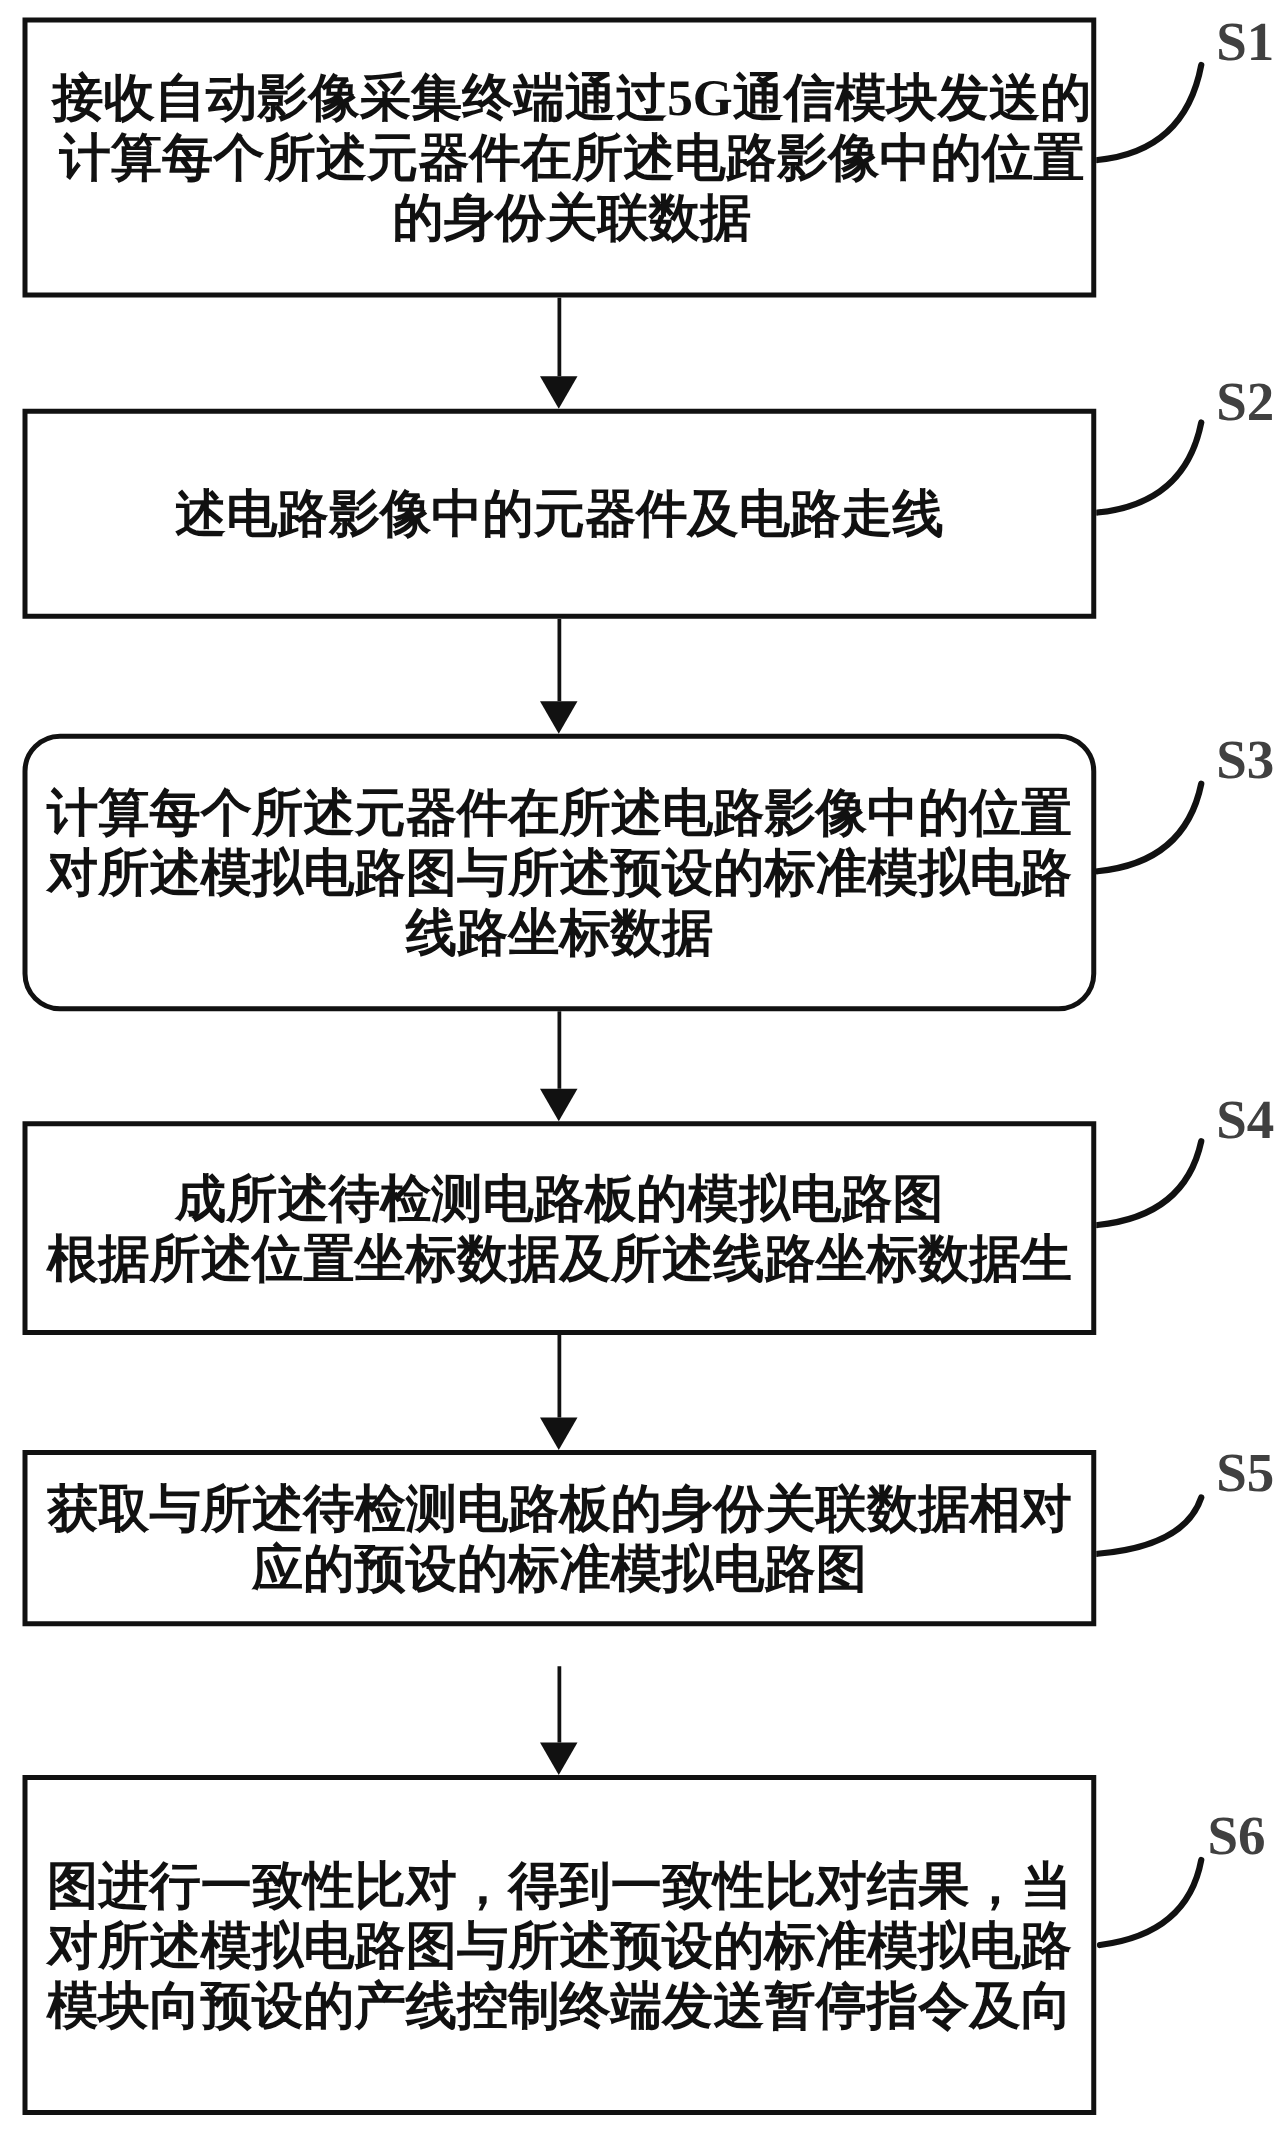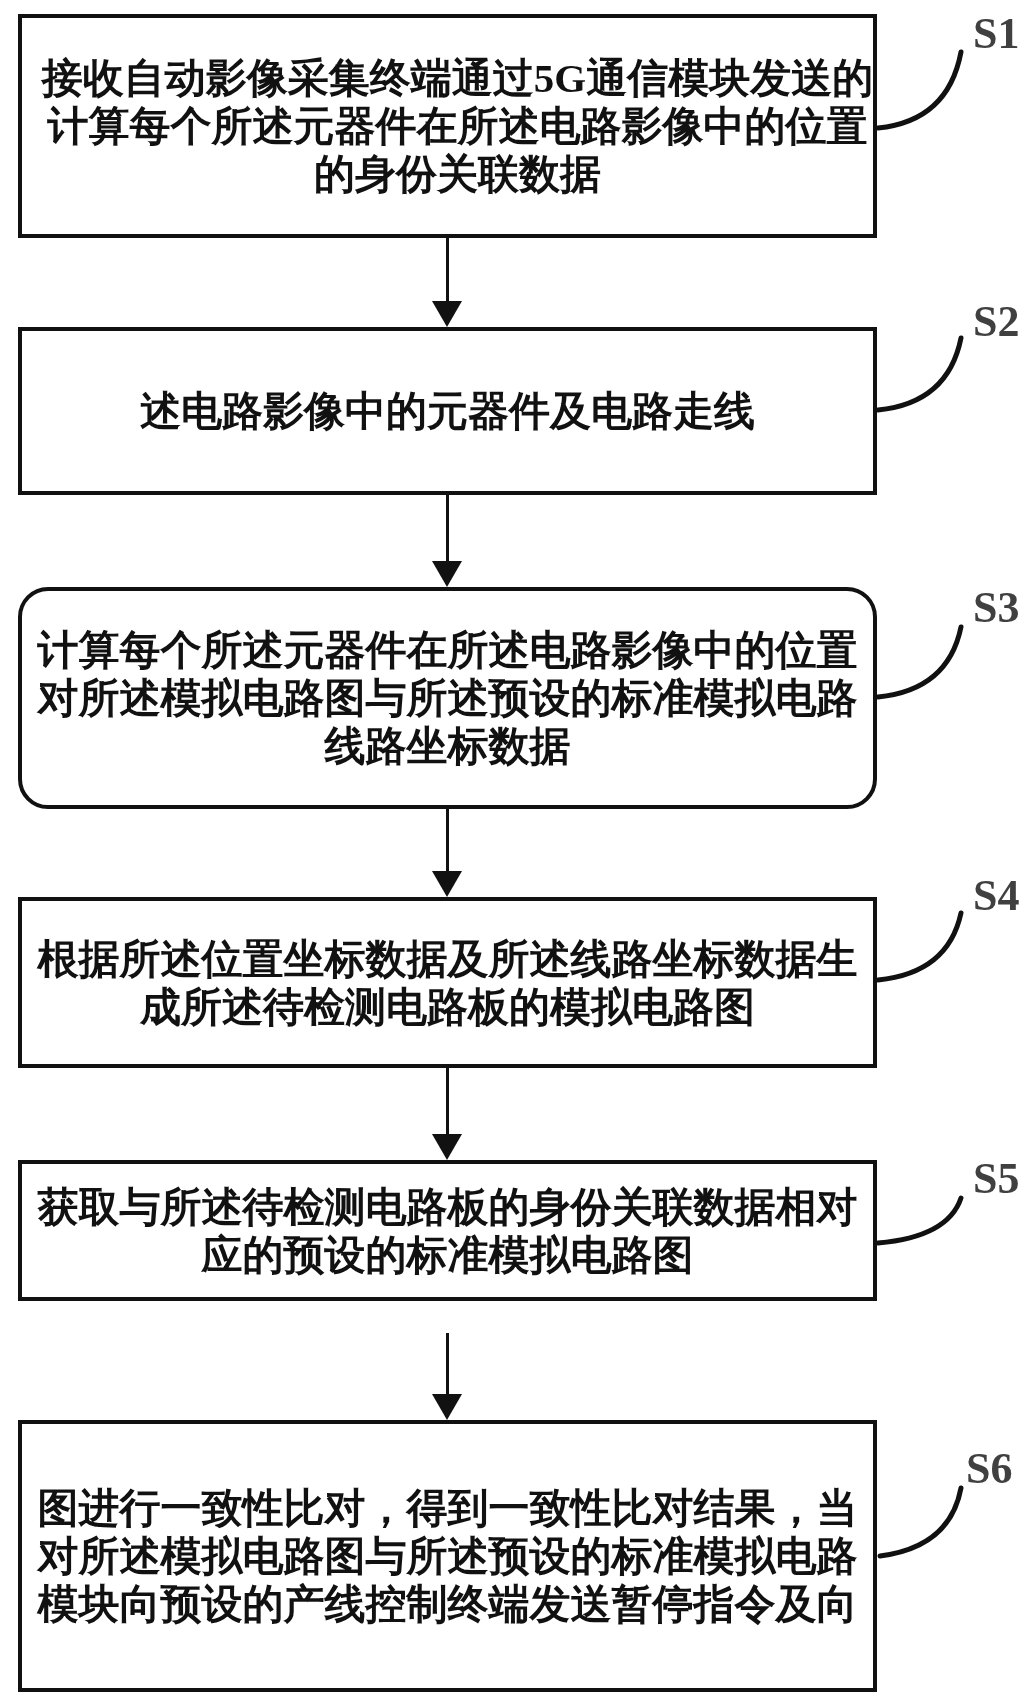--- a/index.html
+++ b/index.html
@@ -113,22 +113,22 @@
     <div class="step-line">对所述模拟电路图与所述预设的标准模拟电路</div>
     <div class="step-line">线路坐标数据</div>
   </div>
 
   <div class="flow-arrow" style="top:809px; height:88px;">
     <div class="shaft"></div>
     <div class="head"></div>
   </div>
 
   <div class="step-box" style="top:897px; height:171px;">
+    <div class="step-line">成所述待检测电路板的模拟电路图</div>
     <div class="step-line">根据所述位置坐标数据及所述线路坐标数据生</div>
-    <div class="step-line">成所述待检测电路板的模拟电路图</div>
   </div>
 
   <div class="flow-arrow" style="top:1068px; height:92px;">
     <div class="shaft"></div>
     <div class="head"></div>
   </div>
 
   <div class="step-box" style="top:1160px; height:141px;">
     <div class="step-line">获取与所述待检测电路板的身份关联数据相对</div>
     <div class="step-line">应的预设的标准模拟电路图</div>

